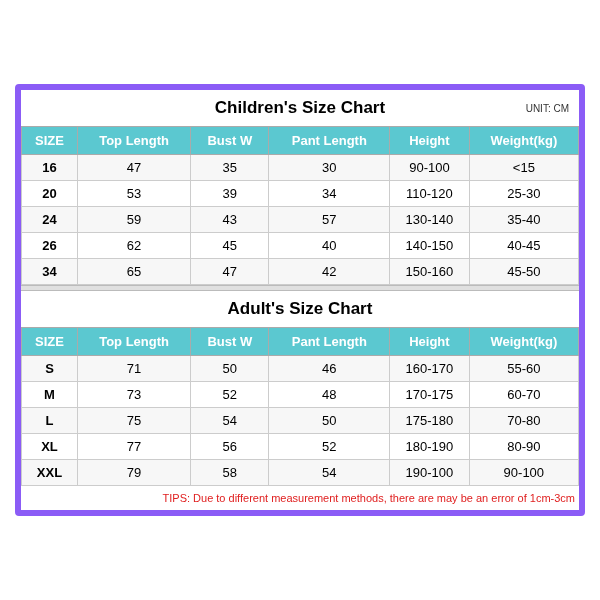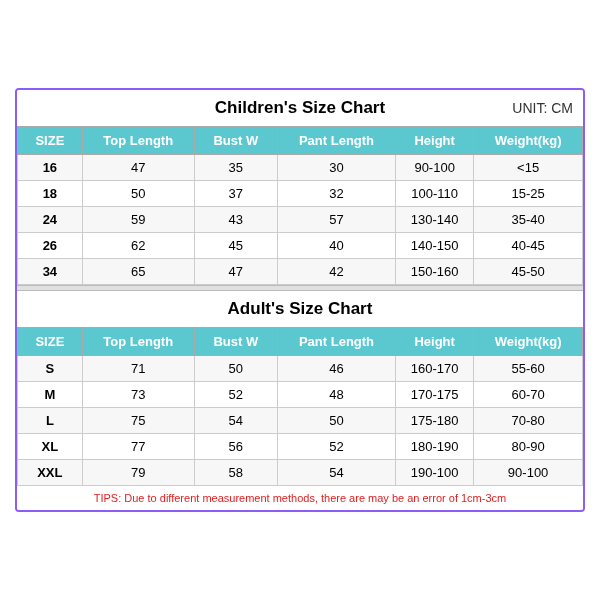--- a/index.html
+++ b/index.html
@@ -7,51 +7,51 @@
       width: 600px;
       height: 600px;
       font-family: Arial, sans-serif;
       background: #fff;
       display: flex;
       align-items: center;
       justify-content: center;
     }
     .container {
       width: 570px;
-      border: 2px solid #8b5cf6;
+      border: 6px solid #8b5cf6;
       border-radius: 4px;
       overflow: hidden;
     }
     .section-title {
       text-align: center;
       font-size: 17px;
       font-weight: bold;
       padding: 8px 4px;
       background: #fff;
       position: relative;
     }
     .unit-label {
       position: absolute;
       right: 10px;
       top: 50%;
       transform: translateY(-50%);
-      font-size: 14px;
+      font-size: 10px;
       font-weight: normal;
       color: #333;
     }
     table {
       width: 100%;
       border-collapse: collapse;
     }
     thead th {
       background: #5bc8d0;
       color: #fff;
       font-size: 13px;
       font-weight: bold;
-      padding: 6px 13px;
+      padding: 6px 5px;
       text-align: center;
       border: 1px solid #aaa;
     }
     tbody tr td {
       text-align: center;
       font-size: 13px;
       padding: 5px 4px;
       border: 1px solid #ccc;
     }
     tbody tr:nth-child(odd) td {
@@ -65,21 +65,21 @@
     }
     .divider {
       height: 6px;
       background: #e0e0e0;
       border-top: 1px solid #bbb;
       border-bottom: 1px solid #bbb;
     }
     .tips {
       font-size: 11px;
       color: #e02020;
-      text-align: center;
+      text-align: right;
       padding: 6px 4px;
       background: #fff;
     }
   </style>
 </head>
 <body>
 
 <div class="container">
 
   <div class="section-title">
@@ -103,26 +103,26 @@
 
     <tr>
           <td>16</td>
           <td>47</td>
           <td>35</td>
           <td>30</td>
           <td>90-100</td>
           <td>&lt;15</td>
         </tr>
         <tr>
-          <td>18</td>
-          <td>50</td>
-          <td>37</td>
-          <td>32</td>
-          <td>100-110</td>
-          <td>15-25</td>
+          <td>20</td>
+          <td>53</td>
+          <td>39</td>
+          <td>34</td>
+          <td>110-120</td>
+          <td>25-30</td>
         </tr>
         <tr>
           <td>24</td>
           <td>59</td>
           <td>43</td>
           <td>57</td>
           <td>130-140</td>
           <td>35-40</td>
         </tr>
         <tr>

